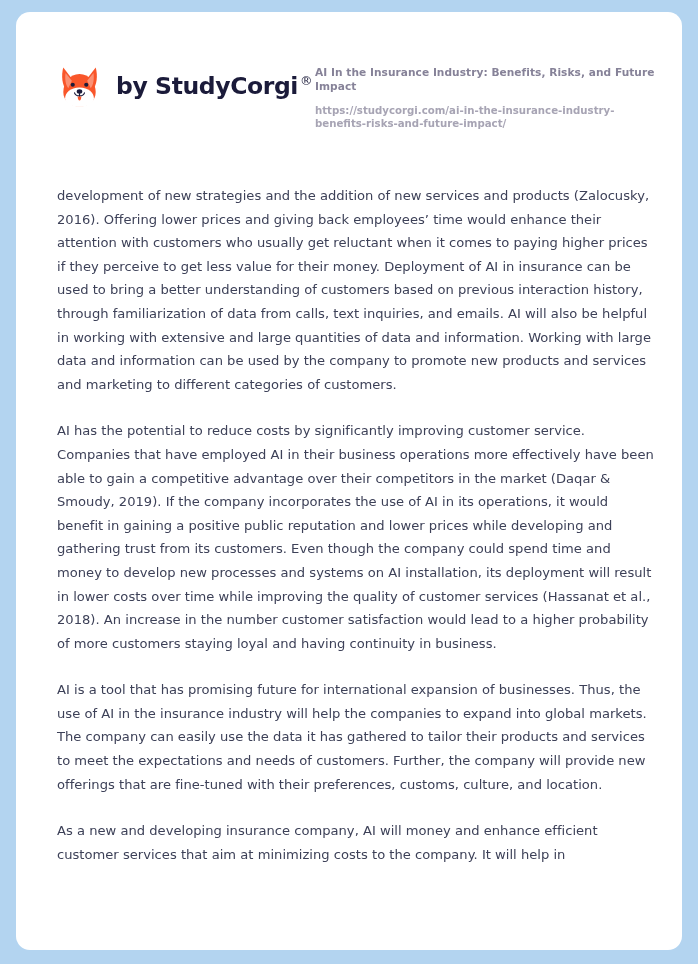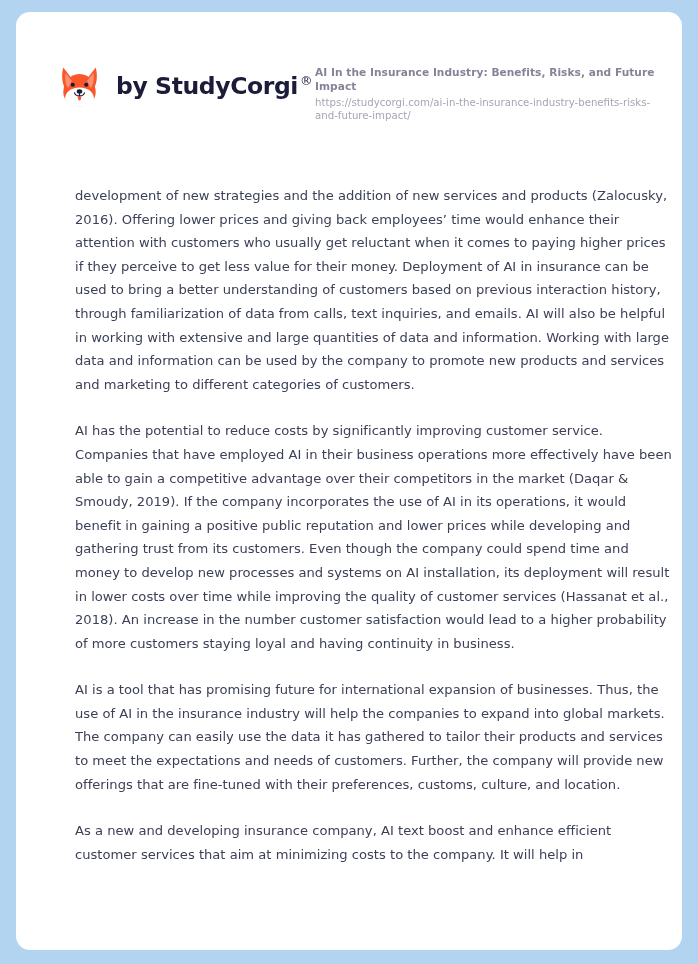--- a/index.html
+++ b/index.html
@@ -91,32 +91,32 @@
 
   .source-title {
     font-size: 10.6px;
     font-weight: 700;
     line-height: 1.35;
     color: #868298;
     letter-spacing: 0.05px;
   }
 
   .source-url {
-    margin-top: 2px;
+    margin-top: 10px;
     font-size: 10.2px;
-    font-weight: 400;
+    font-weight: 700;
     line-height: 1.35;
     color: #a7a4b4;
     word-break: break-word;
   }
 
   
   #doc-body {
     position: absolute;
-    left: 59px;
+    left: 41px;
     top: 172px;
     width: 597px;
   }
 
   #doc-body p {
     font-size: 13.1px;
     line-height: 23.6px;
     color: #3d4158;
     text-align: left;
     margin: 0 0 23px 0;
@@ -168,16 +168,16 @@
       <div class="source-title">AI In the Insurance Industry: Benefits, Risks, and Future Impact</div>
       <div class="source-url">https://studycorgi.com/ai-in-the-insurance-industry-benefits-risks-and-future-impact/</div>
     </div>
 
   </div>
 
   <div id="doc-body">
     <p>development of new strategies and the addition of new services and products (Zalocusky, 2016). Offering lower prices and giving back employees’ time would enhance their attention with customers who usually get reluctant when it comes to paying higher prices if they perceive to get less value for their money. Deployment of AI in insurance can be used to bring a better understanding of customers based on previous interaction history, through familiarization of data from calls, text inquiries, and emails. AI will also be helpful in working with extensive and large quantities of data and information. Working with large data and information can be used by the company to promote new products and services and marketing to different categories of customers.</p>
     <p>AI has the potential to reduce costs by significantly improving customer service. Companies that have employed AI in their business operations more effectively have been able to gain a competitive advantage over their competitors in the market (Daqar &amp; Smoudy, 2019). If the company incorporates the use of AI in its operations, it would benefit in gaining a positive public reputation and lower prices while developing and gathering trust from its customers. Even though the company could spend time and money to develop new processes and systems on AI installation, its deployment will result in lower costs over time while improving the quality of customer services (Hassanat et al., 2018). An increase in the number customer satisfaction would lead to a higher probability of more customers staying loyal and having continuity in business.</p>
     <p>AI is a tool that has promising future for international expansion of businesses. Thus, the use of AI in the insurance industry will help the companies to expand into global markets. The company can easily use the data it has gathered to tailor their products and services to meet the expectations and needs of customers. Further, the company will provide new offerings that are fine-tuned with their preferences, customs, culture, and location.</p>
-    <p>As a new and developing insurance company, AI text boost and enhance efficient customer services that aim at minimizing costs to the company. It will help in</p>
+    <p>As a new and developing insurance company, AI will money and enhance efficient customer services that aim at minimizing costs to the company. It will help in</p>
   </div>
 
 </div>
 
 </body></html>

